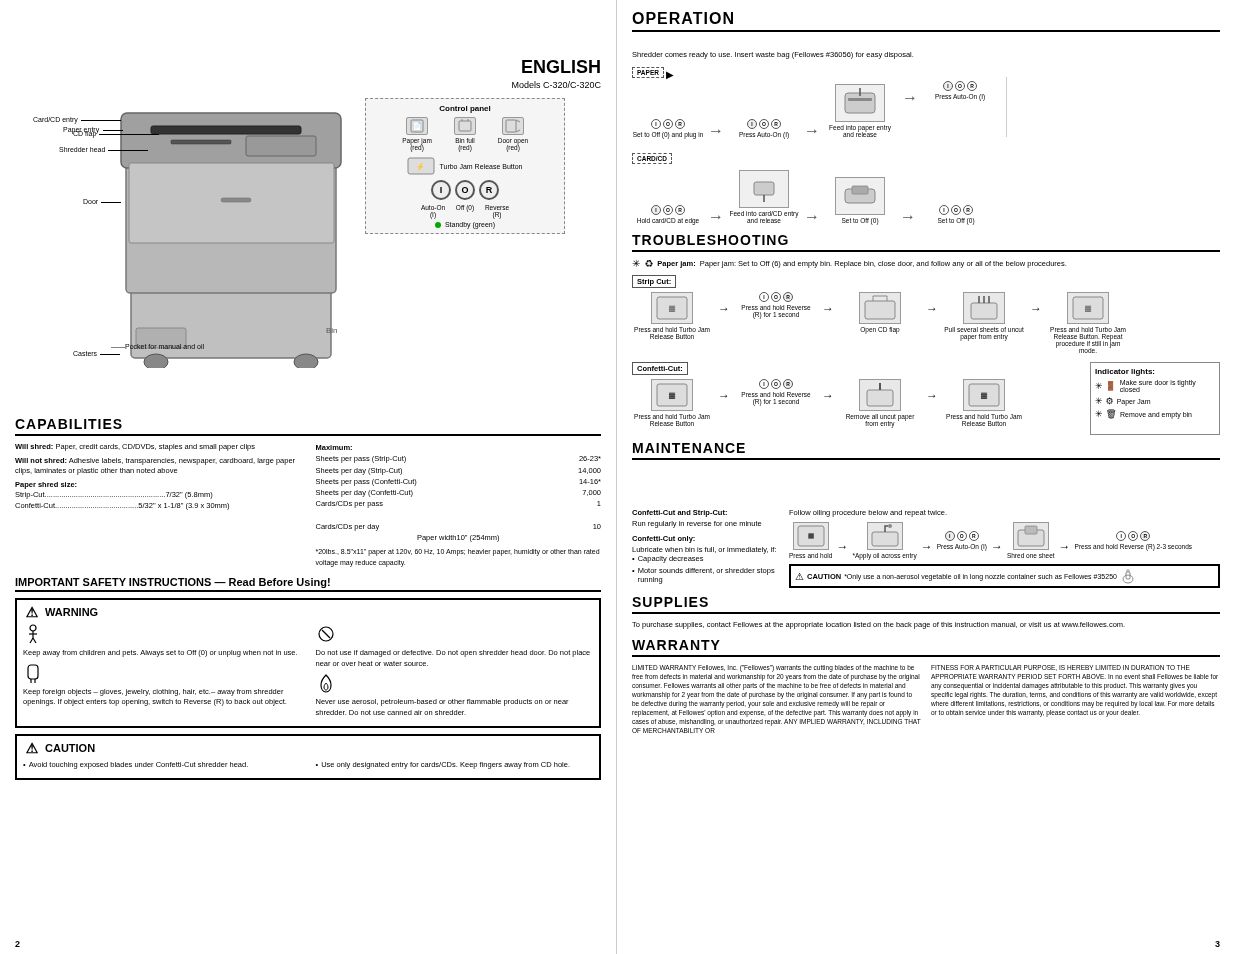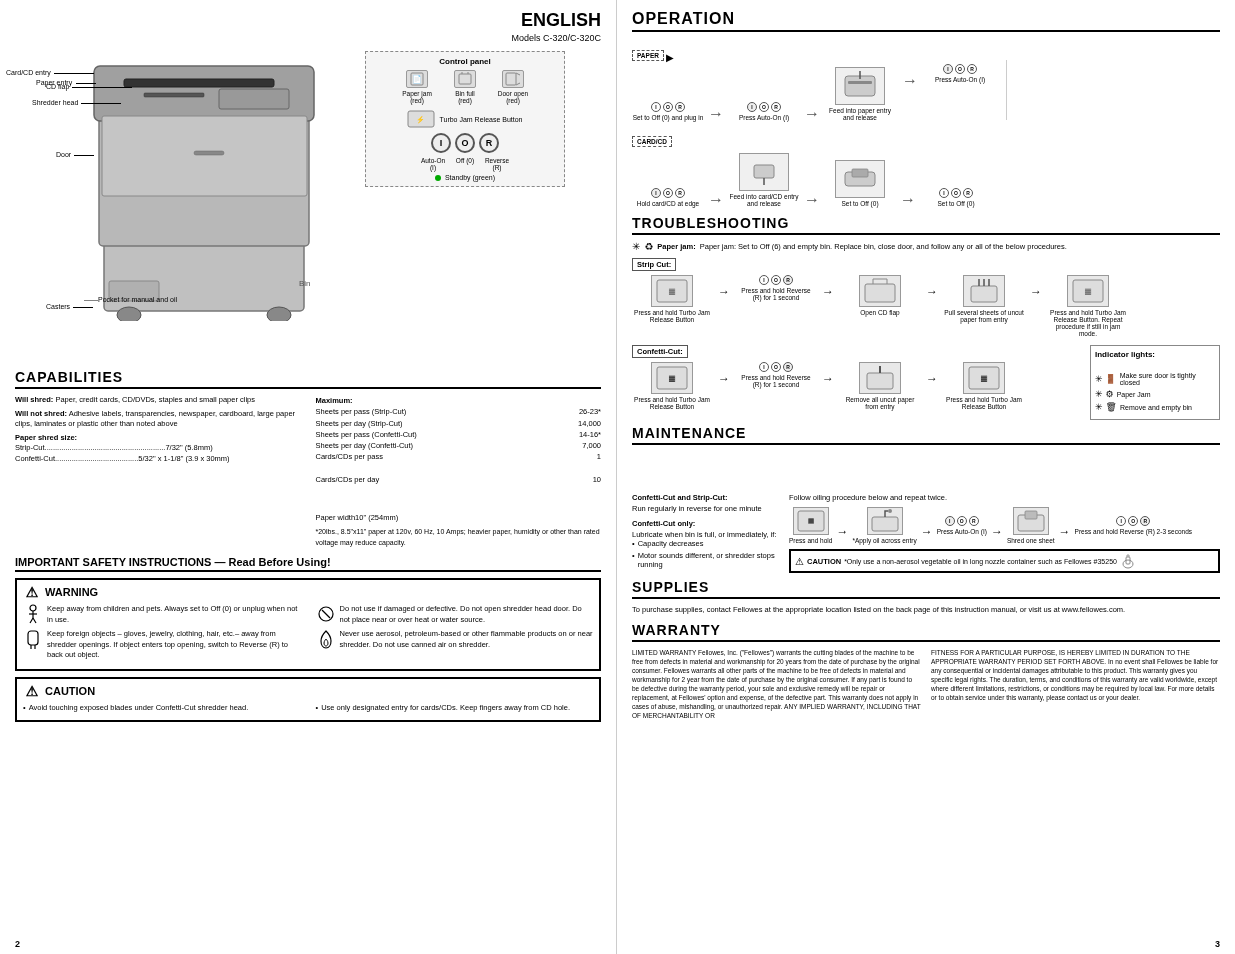--- a/index.html
+++ b/index.html
@@ -20,20 +20,21 @@
     .page-right {
       width: 618px;
       padding: 10px 15px;
     }
     
     .header-english {
       text-align: right;
       font-size: 18px;
       font-weight: bold;
       margin-bottom: 2px;
+      margin-top: 47px;
     }
     .header-models {
       text-align: right;
       font-size: 9px;
       margin-bottom: 8px;
     }
     
     .diagram-area {
       position: relative;
       height: 310px;
@@ -211,20 +212,21 @@
     .safety-col {
       flex: 1;
       font-size: 7.5px;
       line-height: 1.4;
     }
     .safety-item {
       display: flex;
       gap: 4px;
       margin-bottom: 4px;
       align-items: flex-start;
+      flex-direction: column;
     }
     .safety-icon {
       width: 20px;
       height: 20px;
       flex-shrink: 0;
       display: flex;
       align-items: center;
       justify-content: center;
       font-size: 12px;
     }
@@ -363,21 +365,21 @@
     
     .indicator-lights-box {
       border: 1px solid #888;
       padding: 4px;
       font-size: 7px;
       width: 130px;
     }
     .indicator-lights-title {
       font-weight: bold;
       font-size: 8px;
-      margin-bottom: 13px;
+      margin-bottom: 3px;
     }
     .ind-row {
       display: flex;
       align-items: center;
       gap: 3px;
       margin-bottom: 3px;
       font-size: 7px;
     }
     
     .maint-content {
@@ -433,21 +435,21 @@
 </head>
 <body>
 
 <div class="page-left">
 
   <div class="header-english">ENGLISH</div>
   <div class="header-models">Models C-320/C-320C</div>
 
   <div class="diagram-area">
 
-    <div style="position:absolute;left:69px;top:0;width:250px;height:270px;">
+    <div style="position:absolute;left:96px;top:0;width:250px;height:270px;">
       
       <svg width="250" height="270" viewBox="0 0 250 270">
 
         <rect x="20" y="190" width="200" height="70" rx="4" fill="#c0c0c0" stroke="#777" stroke-width="1.5"></rect>
 
         <rect x="15" y="60" width="210" height="135" rx="4" fill="#b8b8b8" stroke="#777" stroke-width="1.5"></rect>
 
         <rect x="10" y="15" width="220" height="55" rx="6" fill="#a0a0a0" stroke="#666" stroke-width="1.5"></rect>
 
         <rect x="40" y="28" width="150" height="8" rx="2" fill="#333" stroke="#222" stroke-width="1"></rect>
@@ -603,21 +605,21 @@
           <span>7,000</span>
         </div>
       <div style="display:flex;justify-content:space-between;">
           <span>Cards/CDs per pass</span>
           <span>1</span>
         </div>
       <div style="display:flex;justify-content:space-between;margin-top:11px;">
           <span>Cards/CDs per day</span>
           <span>10</span>
         </div>
-      <div style="display:flex;justify-content:flex-start;margin-top:27px;">
+      <div style="display:flex;justify-content:center;">
           <span>Paper width</span>
           <span>10" (254mm)</span>
         </div>
       <div class="cap-note">*20lbs., 8.5"x11" paper at 120v, 60 Hz, 10 Amps; heavier paper, humidity or other than rated voltage may reduce capacity.</div>
     </div>
   </div>
 
   <div class="safety-title">IMPORTANT SAFETY INSTRUCTIONS — Read Before Using!</div>
 
   <div class="warning-box">
@@ -693,20 +695,21 @@
       </div>
     </div>
   </div>
 
   <div class="page-num">2</div>
 </div>
 
 <div class="page-right">
 
   <div class="op-title">OPERATION</div>
+  <div class="op-subtitle">Shredder comes ready to use. Insert waste bag (Fellowes #36056) for easy disposal.</div>
 
   <div style="display:flex;gap:6px;align-items:flex-start;margin-bottom:8px;flex-wrap:wrap;">
 
     <div style="display:flex;flex-direction:column;align-items:flex-start;">
       <div style="display:flex;align-items:center;gap:2px;margin-bottom:3px;">
         <span class="paper-label">PAPER</span>
         <span style="font-size:10px;">▶</span>
       </div>
       <div style="display:flex;gap:4px;align-items:flex-end;">
 

